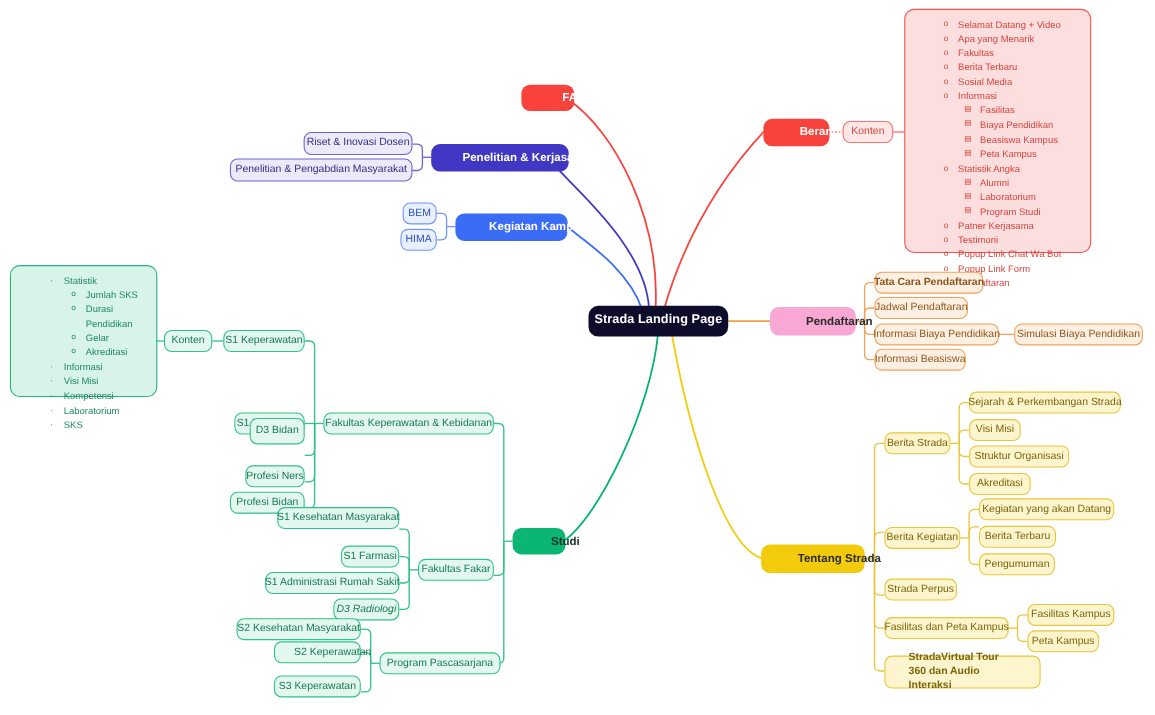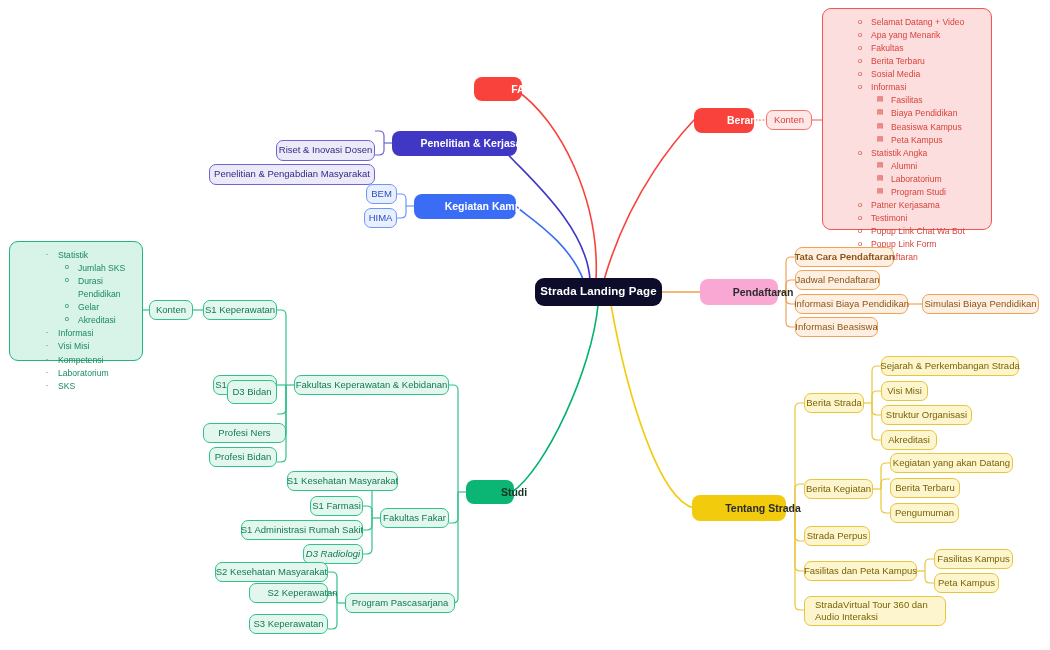--- a/index.html
+++ b/index.html
@@ -36,21 +36,21 @@
   .t-red{background:#f8423b;color:#fff;}
   .t-purple{background:#4038c4;color:#fff;}
   .t-blue{background:#3b6cf6;color:#fff;}
   .t-orange{background:#f9a8d4;color:#2b2b2b;}
   .t-green{background:#0bb573;color:#153226;}
   .t-yellow{background:#f2cb0c;color:#2b2b2b;}
 
   
   .leaf{font-size:9.5px;font-weight:400;border-width:1px;border-style:solid;border-radius:7px;}
   .l-red{background:#fde8e7;border-color:#f8736c;color:#e0403a;}
-  .l-purple{background:#eceaf9;border-color:#6d64d8;color:#2f2a84;margin-top:20px;}
+  .l-purple{background:#eceaf9;border-color:#6d64d8;color:#2f2a84;}
   .l-blue{background:#e8effe;border-color:#6f97f8;color:#2b51b8;}
   .l-orange{background:#fdf0e2;border-color:#efa259;color:#8d5418;}
   .l-green{background:#e4f7ee;border-color:#2fc289;color:#127a52;}
   .l-yellow{background:#fdf5cd;border-color:#e8c63a;color:#7a6308;}
 
   
   .panel{
     position:absolute;box-sizing:border-box;
     border-width:1.3px;border-style:solid;border-radius:9px;
     font-size:8.6px;line-height:1.52;
@@ -282,33 +282,33 @@
   <div class="node leaf l-yellow" style="left:890px;top:453px;width:123px;height:20px;">Kegiatan yang akan Datang</div>
   <div class="node leaf l-yellow" style="left:890px;top:478px;width:70px;height:20px;">Berita Terbaru</div>
   <div class="node leaf l-yellow" style="left:890px;top:503px;width:69px;height:20px;">Pengumuman</div>
 
   <div class="node leaf l-yellow" style="left:804px;top:526px;width:66px;height:20px;">Strada Perpus</div>
 
   <div class="node leaf l-yellow" style="left:804px;top:561px;width:113px;height:20px;">Fasilitas dan Peta Kampus</div>
   <div class="node leaf l-yellow" style="left:934px;top:549px;width:79px;height:20px;">Fasilitas Kampus</div>
   <div class="node leaf l-yellow" style="left:934px;top:573px;width:65px;height:20px;">Peta Kampus</div>
 
-  <div class="node leaf l-yellow multiline" style="left:804px;top:596px;width:142px;height:30px;padding:3px 10px;">StradaVirtual Tour 360 dan Audio Interaksi</div>
+  <div class="node leaf l-yellow multiline" style="left:804px;top:596px;width:142px;height:30px;padding:3px 21px;font-weight:bold;">StradaVirtual Tour 360 dan Audio Interaksi</div>
 
   <div class="node trunk t-green" style="left:466px;top:480px;width:46px;height:24px;">Studi</div>
 
   <div class="node leaf l-green" style="left:294px;top:375px;width:155px;height:20px;">Fakultas Keperawatan &amp; Kebidanan</div>
   <div class="node leaf l-green" style="left:203px;top:300px;width:74px;height:20px;">S1 Keperawatan</div>
   <div class="node leaf l-green" style="left:213px;top:375px;width:64px;height:20px;">S1 Kebidanan</div>
   <div class="node leaf l-green" style="left:227px;top:380px;width:50px;height:24px;">D3 Bidan</div>
-  <div class="node leaf l-green" style="left:203px;top:423px;width:83px;height:20px;">Profesi Ners</div>
+  <div class="node leaf l-green" style="left:223px;top:423px;width:54px;height:20px;">Profesi Ners</div>
   <div class="node leaf l-green" style="left:209px;top:447px;width:68px;height:20px;">Profesi Bidan</div>
 
   <div class="node leaf l-green" style="left:380px;top:508px;width:69px;height:20px;">Fakultas Fakar</div>
-  <div class="node leaf l-green" style="left:252px;top:471px;width:111px;height:20px;margin-left:35px;">S1 Kesehatan Masyarakat</div>
+  <div class="node leaf l-green" style="left:252px;top:461px;width:111px;height:20px;">S1 Kesehatan Masyarakat</div>
   <div class="node leaf l-green" style="left:310px;top:496px;width:53px;height:20px;">S1 Farmasi</div>
   <div class="node leaf l-green" style="left:241px;top:520px;width:122px;height:20px;">S1 Administrasi Rumah Sakit</div>
   <div class="node leaf l-green" style="left:303px;top:544px;width:60px;height:20px;font-style:italic;">D3 Radiologi</div>
 
   <div class="node leaf l-green" style="left:345px;top:593px;width:110px;height:20px;">Program Pascasarjana</div>
   <div class="node leaf l-green" style="left:215px;top:562px;width:113px;height:20px;">S2 Kesehatan Masyarakat</div>
   <div class="node leaf l-green" style="left:249px;top:583px;width:79px;height:20px;padding-left:28px;">S2 Keperawatan</div>
   <div class="node leaf l-green" style="left:249px;top:614px;width:79px;height:20px;">S3 Keperawatan</div>
 
   <div class="node leaf l-green" style="left:149px;top:300px;width:44px;height:20px;">Konten</div>

